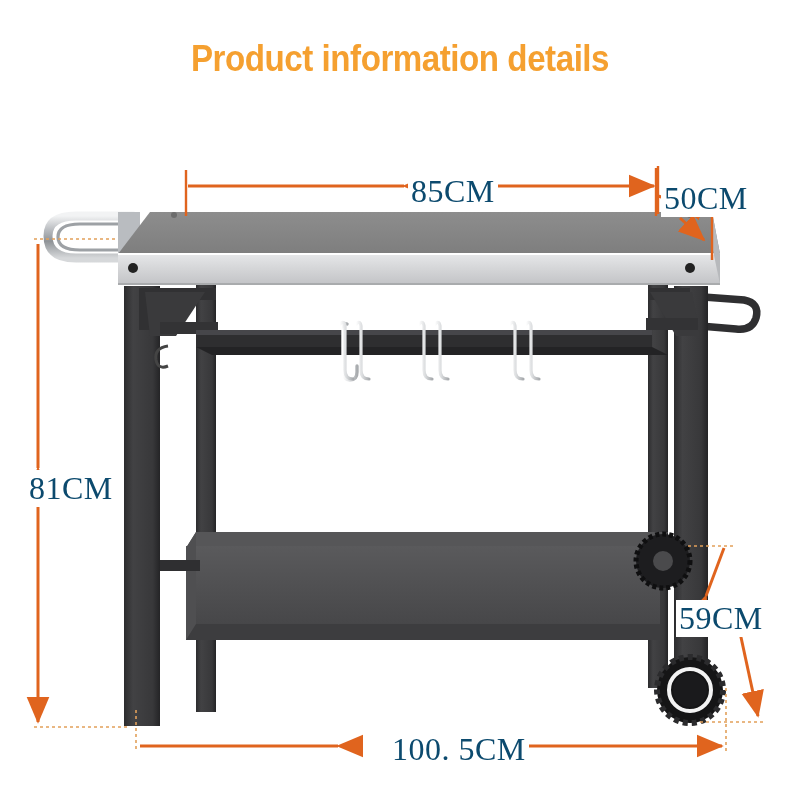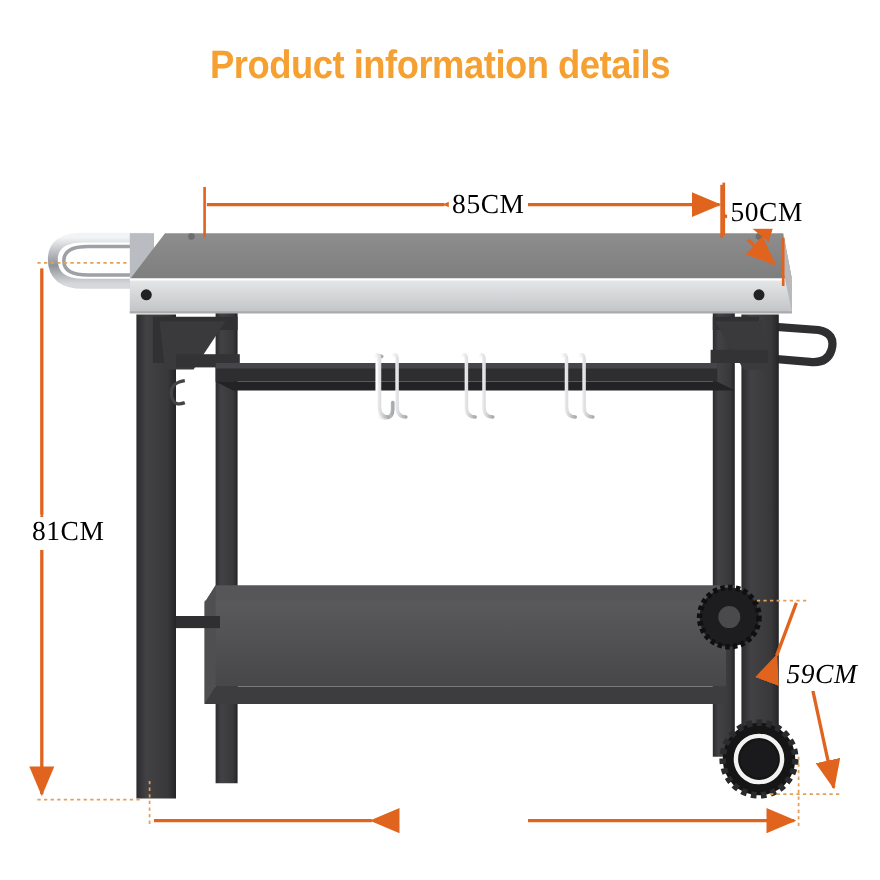--- a/index.html
+++ b/index.html
@@ -21,22 +21,22 @@
     font-size:36px;
     letter-spacing:-0.5px;
     color:#F5A030;
     transform:scaleX(0.92);
     transform-origin:center top;
   }
 
   
   .dimlabel{
     font-family:"Liberation Serif", serif;
-    font-size:25px;
-    color:#000000;
+    font-size:32px;
+    color:#0c4a6e;
     background:#ffffff;
     padding:0 3px;
     white-space:nowrap;
     letter-spacing:0.5px;
   }
 
   svg#art{left:0;top:0;width:800px;height:800px;}
 </style>
 </head>
 <body>
@@ -222,16 +222,17 @@
       </g>
     </g>
   </svg>
 
   <div class="dimlabel" style="left:408px;top:173px;">85CM</div>
 
   <div class="dimlabel" style="left:661px;top:180px;">50CM</div>
 
   <div class="dimlabel" style="left:26px;top:470px;">81CM</div>
 
-  <div class="dimlabel" style="left:712px;top:600px;font-style:italic;">59CM</div>
-
+  <div class="dimlabel" style="left:676px;top:600px;">59CM</div>
+
+  <div class="dimlabel" style="left:389px;top:731px;">100. 5CM</div>
 
 </div>
 
 </body></html>

